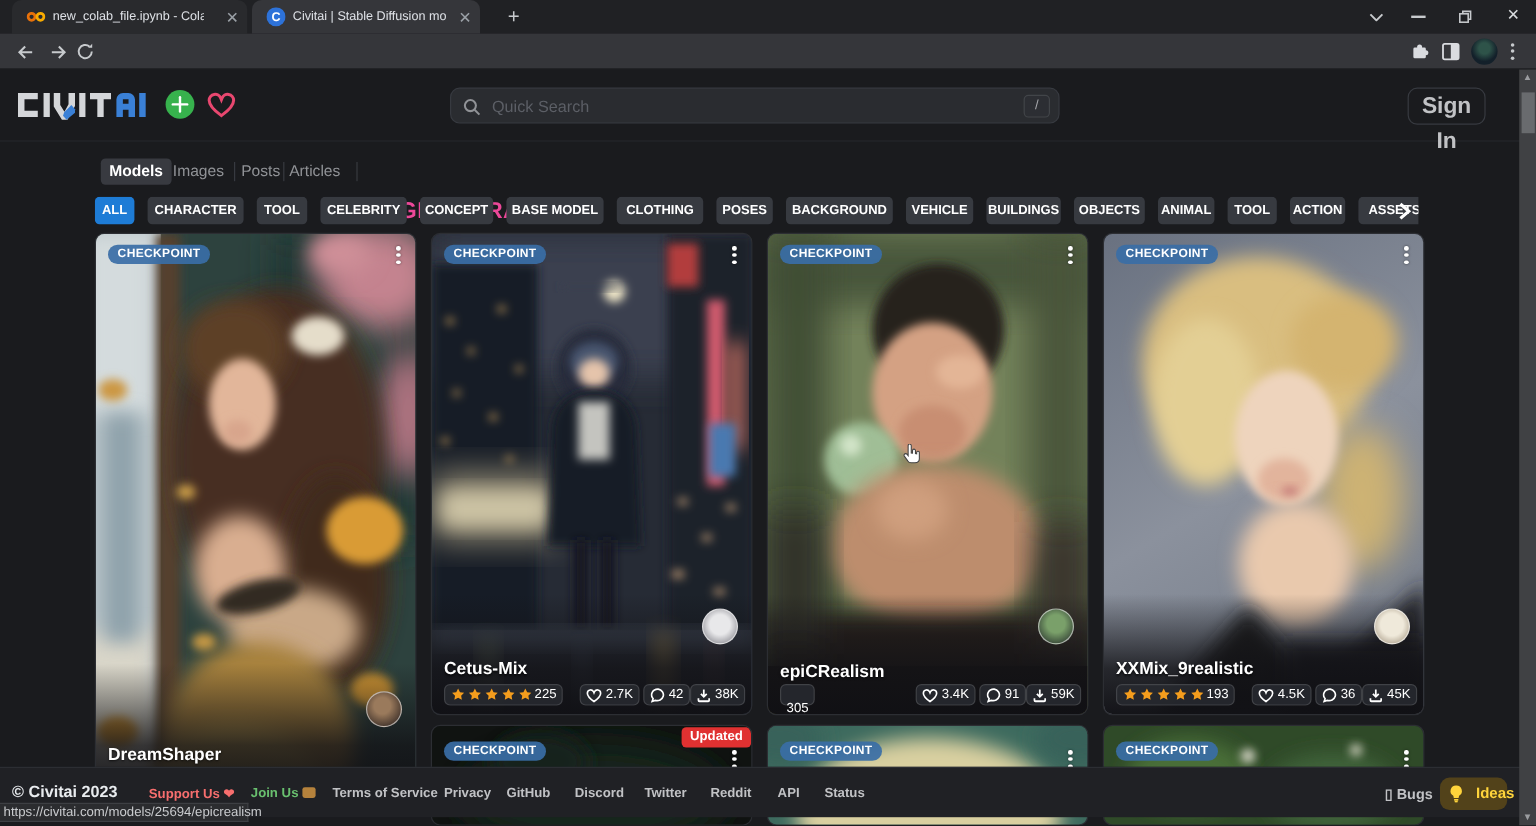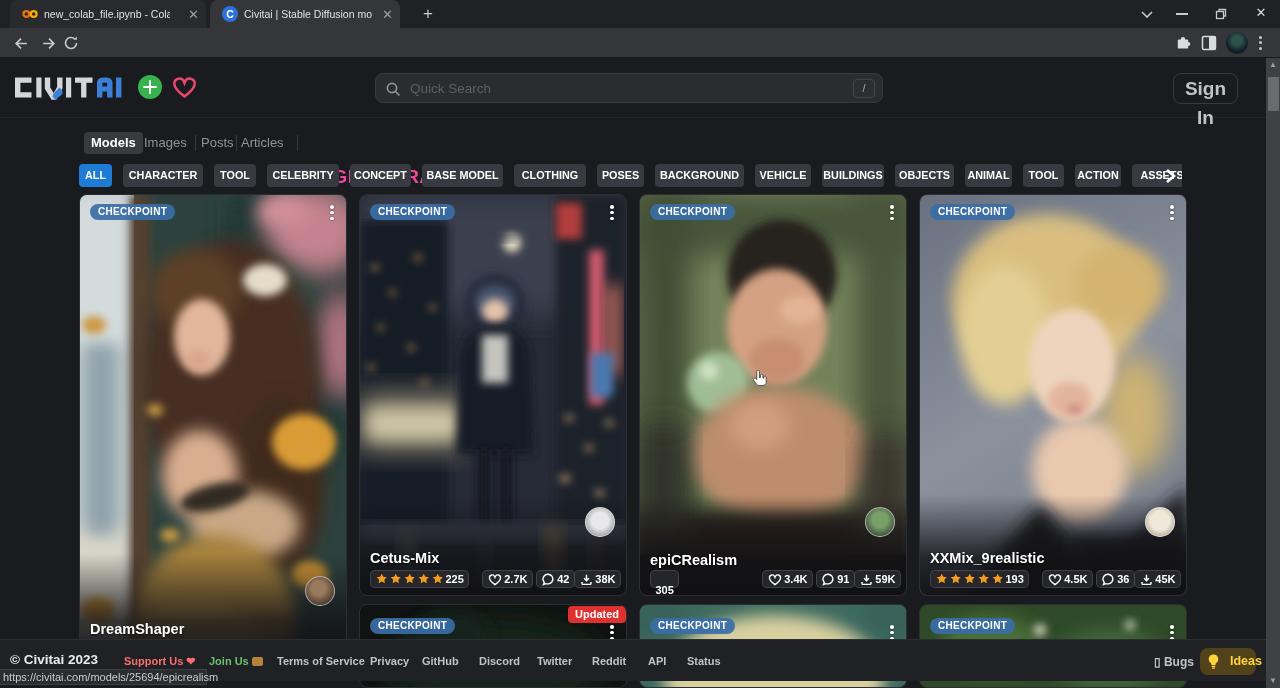--- a/index.html
+++ b/index.html
@@ -38,21 +38,21 @@
 
   
   .card { position:absolute; width:268px; background:#25262b; border:1px solid #2c2e33; border-radius:8px; overflow:hidden; }
   .badge { position:absolute; left:10px; top:9px; height:16px; line-height:16px; background:rgba(58,110,166,0.92); color:#fff; font-size:10px; font-weight:bold; padding:0 8px; border-radius:8px; letter-spacing:0.3px; z-index:5; }
   .kebab { position:absolute; right:6px; top:8px; width:16px; height:20px; z-index:5; }
   .kebab i { display:block; width:3.5px; height:3.5px; border-radius:50%; background:#fff; margin:2.2px auto; box-shadow:0 0 2px rgba(0,0,0,.6); }
   .avatar { position:absolute; width:30px; height:30px; border-radius:50%; border:1px solid rgba(255,255,255,0.55); z-index:5; }
   .cgrad { position:absolute; left:0; right:0; bottom:0; height:100px; background:linear-gradient(to bottom, rgba(18,18,22,0) 0%, rgba(18,18,22,0.82) 62%, rgba(16,16,20,0.96) 100%); z-index:3; }
   .ctitle { position:absolute; left:10px; z-index:6; color:#fff; font-size:14.5px; font-weight:bold; text-shadow:0 1px 2px rgba(0,0,0,.7); }
   .stats { position:absolute; left:10px; right:5px; z-index:6; height:20px; }
-  .pill { position:absolute; top:0; height:18px; background:rgba(40,42,48,0.85); border:1px solid rgba(255,255,255,0.13); border-radius:5px; display:flex; align-items:center; color:#fff; font-size:11px; font-weight:bold; padding:0 4.5px; gap:2.5px; }
+  .pill { position:absolute; top:0; height:18px; background:rgba(40,42,48,0.85); border:1px solid rgba(255,255,255,0.13); border-radius:5px; display:flex; align-items:center; color:#fff; font-size:11px; font-weight:normal; padding:0 4.5px; gap:2.5px; }
   .star { width:11.5px; height:11.5px; }
 
   
   #footer { left:0; top:639px; width:1272px; height:42px; background:#202125; border-top:1px solid #2c2e33; z-index:40; }
   .flink { position:absolute; top:15px; font-size:11px; color:#c1c2c5; font-weight:600; }
   #ideas { position:absolute; left:1200px; top:8px; width:56px; height:27px; background:#52421a; border-radius:8px; color:#ffd43b; font-weight:bold; font-size:12.5px; text-align:center; line-height:27px; }
   #statusbar { left:0; top:669px; width:207px; height:16px; background:#2b2c2f; border:1px solid #3d3f43; border-left:none; color:#c9cbce; font-size:11px; line-height:15px; padding-left:3px; z-index:60; }
 
   
   #scroll { left:1266px; top:58px; width:14px; height:630px; background:#404144; z-index:70; }

